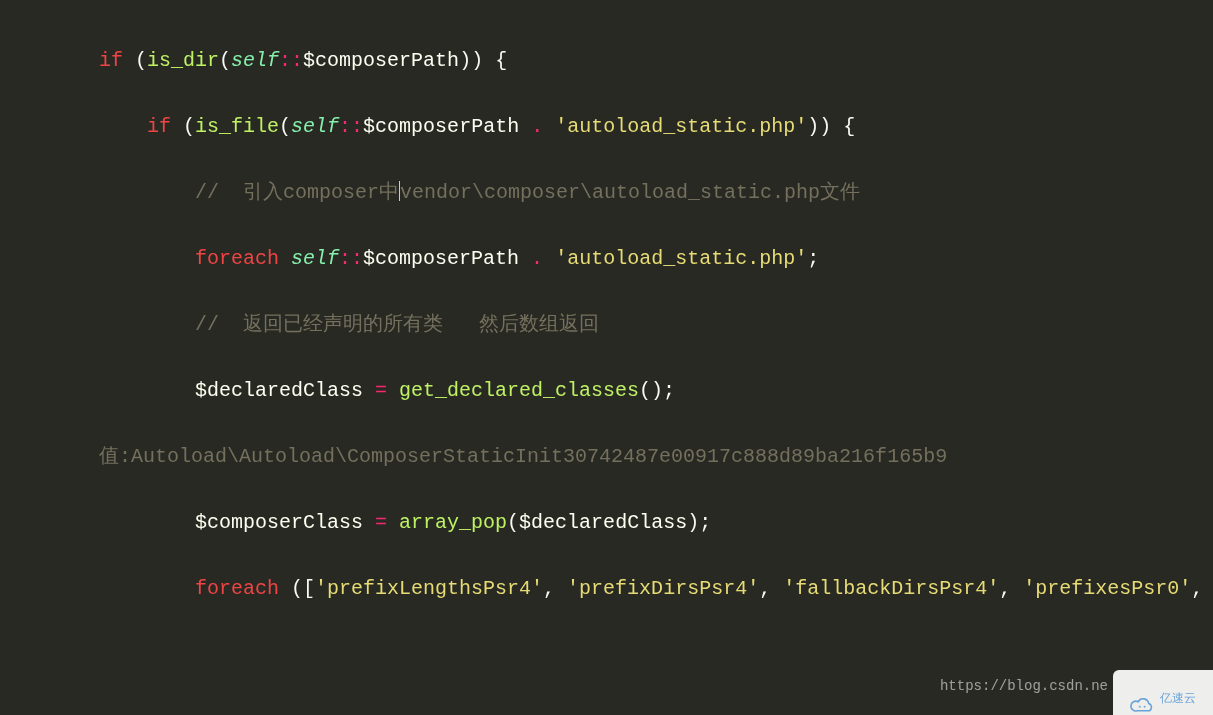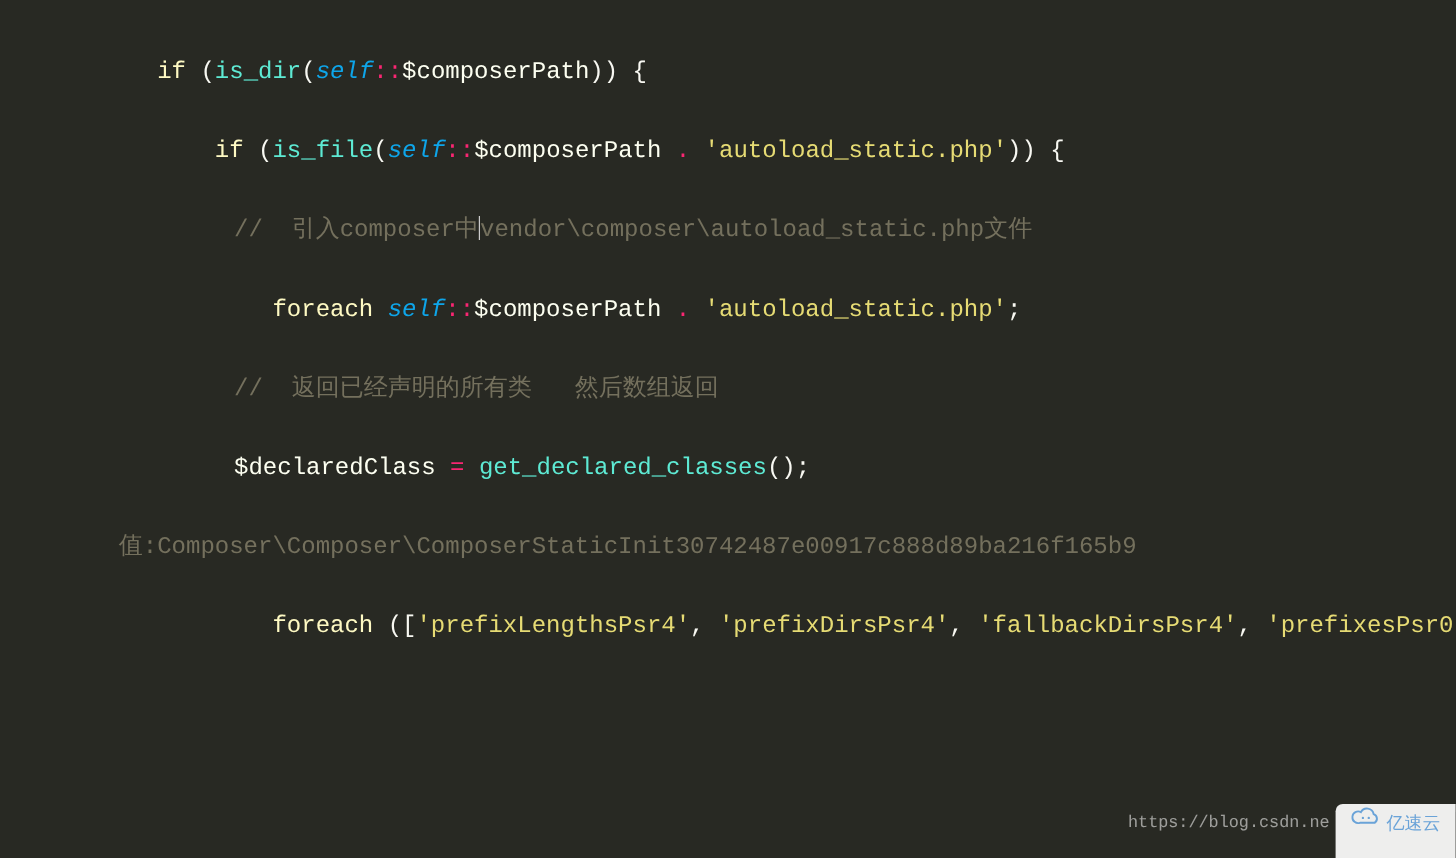--- a/index.html
+++ b/index.html
@@ -15,60 +15,61 @@
   }
   .code-body {
     padding-top: 11px;
     padding-left: 99px;
     color: #f8f8f2;
     white-space: pre;
     position: relative;
   }
   .line { display: block; }
   .tok-comment { color: #74705d; }
-  .tok-keyword { color: #fef9c3; margin-left: 32px; }
-  .tok-self    { color: #0ea5e9; font-style: italic; }
+  .tok-keyword { color: #ef4444; }
+  .tok-self    { color: #86efac; font-style: italic; }
   .tok-op      { color: #f92672; }
   .tok-var     { color: #fdfff1; }
-  .tok-func    { color: #5eead4; }
+  .tok-func    { color: #bef264; }
   .tok-string  { color: #e6db74; }
   .tok-punc    { color: #f8f8f2; }
   .cursor { display:inline-block; width:1px; height:20px; background:#ccc; vertical-align:middle; margin-bottom:4px;}
   .watermark-url {
     position: absolute;
     bottom: 12px;
     right: 105px;
     font-family: Liberation Mono, monospace;
     font-size: 14px;
     color: rgba(255,255,255,0.55);
     margin-top: 12px;
   }
   .watermark-logo {
     position: absolute;
     right: 0; bottom: 0;
     width: 100px; height: 45px;
     background: rgba(255,255,255,0.92);
     border-top-left-radius: 6px;
-    display:flex; align-items:flex-start; justify-content:center; gap:4px;
+    display:flex; align-items:flex-end; justify-content:center; gap:4px;
     font-family: "Microsoft YaHei", Arial, sans-serif;
-    color:#6aa3d8; font-size:15px;
+    color:#6aa3d8; font-size:12px;
   }
   .watermark-logo svg { width: 26px; height: 20px; }
 </style>
 </head>
 <body>
 
 <div class="code-body">
 <span class="line"><span class="tok-keyword">if</span><span class="tok-punc"> (</span><span class="tok-func">is_dir</span><span class="tok-punc">(</span><span class="tok-self">self</span><span class="tok-op">::</span><span class="tok-var">$composerPath</span><span class="tok-punc">)) {</span></span>
 <span class="line"><span class="tok-punc">    </span><span class="tok-keyword">if</span><span class="tok-punc"> (</span><span class="tok-func">is_file</span><span class="tok-punc">(</span><span class="tok-self">self</span><span class="tok-op">::</span><span class="tok-var">$composerPath</span><span class="tok-op"> . </span><span class="tok-string">'autoload_static.php'</span><span class="tok-punc">)) {</span></span>
 <span class="line"><span class="tok-punc">        </span><span class="tok-comment"><span>//  引入composer中</span><span class="cursor"></span><span>vendor\composer\autoload_static.php文件</span></span></span>
 <span class="line"><span class="tok-punc">        </span><span class="tok-keyword">foreach</span><span> </span><span class="tok-self">self</span><span class="tok-op">::</span><span class="tok-var">$composerPath</span><span class="tok-op"> . </span><span class="tok-string">'autoload_static.php'</span><span class="tok-punc">;</span></span>
 <span class="line"><span class="tok-punc">        </span><span class="tok-comment">//  返回已经声明的所有类   然后数组返回</span></span>
 <span class="line"><span class="tok-punc">        </span><span class="tok-var">$declaredClass</span><span class="tok-op"> = </span><span class="tok-func">get_declared_classes</span><span class="tok-punc">();</span></span>
-<span class="line"><span class="tok-comment">值:Composer\Composer\ComposerStaticInit30742487e00917c888d89ba216f165b9</span></span>
+<span class="line"><span class="tok-comment">值:Autoload\Autoload\ComposerStaticInit30742487e00917c888d89ba216f165b9</span></span>
+<span class="line"><span class="tok-punc">        </span><span class="tok-var">$composerClass</span><span class="tok-op"> = </span><span class="tok-func">array_pop</span><span class="tok-punc">(</span><span class="tok-var">$declaredClass</span><span class="tok-punc">);</span></span>
 <span class="line"><span class="tok-punc">        </span><span class="tok-keyword">foreach</span><span class="tok-punc"> ([</span><span class="tok-string">'prefixLengthsPsr4'</span><span class="tok-punc">, </span><span class="tok-string">'prefixDirsPsr4'</span><span class="tok-punc">, </span><span class="tok-string">'fallbackDirsPsr4'</span><span class="tok-punc">, </span><span class="tok-string">'prefixesPsr0'</span><span class="tok-punc">, </span></span>
 
 
 
 
 
 
 
 
 

